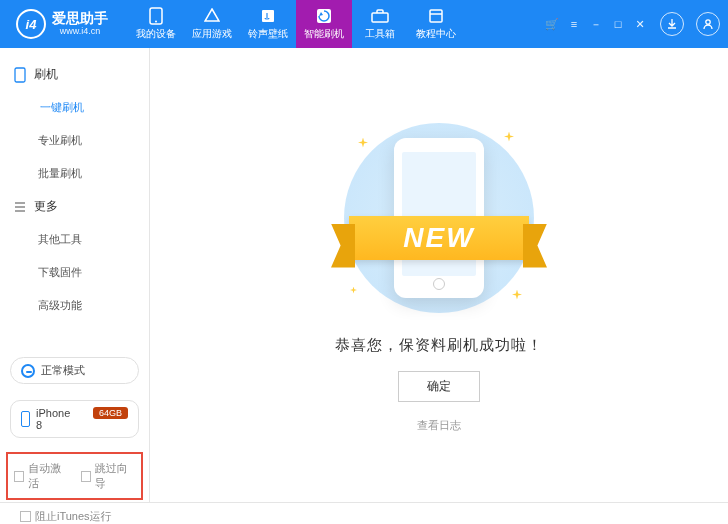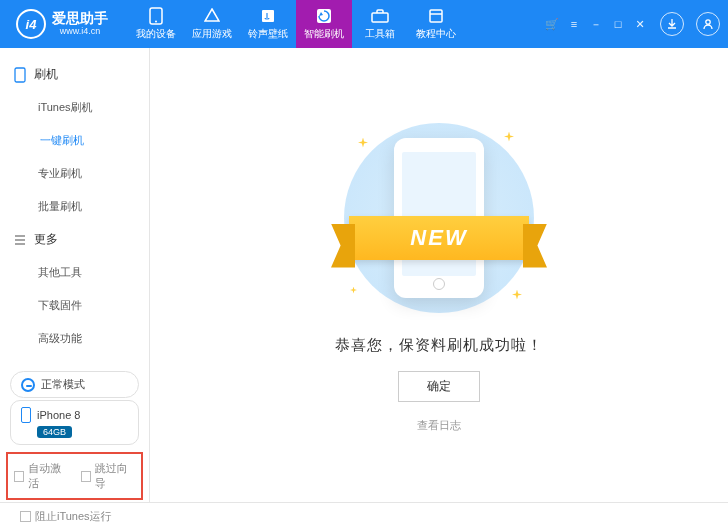--- a/index.html
+++ b/index.html
@@ -18,38 +18,38 @@
 .win-ctrl { margin-left: auto; display: flex; align-items: center; gap: 6px; }
 .win-btn { width: 16px; height: 16px; display: flex; align-items: center; justify-content: center; cursor: pointer; font-size: 11px; opacity: .9; }
 .circ-btn { width: 24px; height: 24px; border: 1.5px solid rgba(255,255,255,.8); border-radius: 50%; display: flex; align-items: center; justify-content: center; cursor: pointer; margin-left: 6px; }
 
 .body-wrap { display: flex; height: 454px; }
 .sidebar { width: 150px; border-right: 1px solid #e5e5e5; display: flex; flex-direction: column; padding-top: 10px; }
 .side-group-title { display: flex; align-items: center; gap: 8px; padding: 8px 14px; color: #333; font-size: 12px; }
 .side-item { padding: 9px 8px 9px 38px; font-size: 11px; color: #555; cursor: pointer; }
 .side-item.active { color: #1e88f5; padding-left: 40px; }
 .side-spacer { flex: 1; }
-.mode-pill, .device-pill { margin: 1px 10px; border: 1px solid #e0e0e0; border-radius: 14px; padding: 5px 10px; display: flex; align-items: center; gap: 6px; font-size: 11px; color: #444; }
+.mode-pill, .device-pill { margin: 8px 10px; border: 1px solid #e0e0e0; border-radius: 14px; padding: 5px 10px; display: flex; align-items: center; gap: 6px; font-size: 11px; color: #444; }
 .mode-pill .ic { width: 14px; height: 14px; border: 2px solid #1e88f5; border-radius: 50%; position: relative; }
 .mode-pill .ic::after { content: ""; position: absolute; width: 6px; height: 2px; background: #1e88f5; top: 5px; left: 3px; border-radius: 1px; }
-.device-pill { flex-direction: column; align-items: flex-start; gap: 3px; border-radius: 10px; padding: 6px 10px; }
+.device-pill { flex-direction: row; align-items: flex-start; gap: 3px; border-radius: 10px; padding: 6px 10px; }
 .device-row { display: flex; align-items: center; gap: 6px; }
 .phone-ic { width: 10px; height: 16px; border: 1.5px solid #1e88f5; border-radius: 2px; }
-.storage-badge { background: #0369a1; color: #fff; font-size: 9px; padding: 1px 6px; border-radius: 3px; margin-left: 16px; }
+.storage-badge { background: #c2410c; color: #fff; font-size: 9px; padding: 1px 6px; border-radius: 3px; margin-left: 16px; }
 .red-box { margin: 6px 6px 2px; border: 2px solid #e74c3c; padding: 7px 6px; display: flex; gap: 12px; }
 .cb-wrap { display: flex; align-items: center; gap: 4px; font-size: 11px; color: #888; }
 .cb { width: 11px; height: 11px; border: 1px solid #bbb; background: #fff; }
 
 .main { flex: 1; display: flex; flex-direction: column; align-items: center; justify-content: center; position: relative; }
 .illus { width: 210px; height: 200px; position: relative; display: flex; align-items: center; justify-content: center; }
 .bg-circle { position: absolute; width: 190px; height: 190px; background: radial-gradient(circle,#d8eefc 0%,#c6e4fb 100%); border-radius: 50%; }
 .phone { position: absolute; width: 90px; height: 160px; background: #fff; border-radius: 12px; box-shadow: 0 6px 18px rgba(0,0,0,.12); }
 .phone::before { content: ""; position: absolute; top: 14px; left: 8px; right: 8px; bottom: 22px; background: #eaf5fe; border-radius: 2px; }
 .phone::after { content: ""; position: absolute; bottom: 8px; left: 50%; transform: translateX(-50%); width: 10px; height: 10px; border: 1.5px solid #ccc; border-radius: 50%; }
-.ribbon { position: absolute; width: 180px; height: 44px; background: linear-gradient(#ffcf3f,#ffb820); display: flex; align-items: center; justify-content: center; color: #fff; font-weight: bold; font-style: italic; font-size: 22px; letter-spacing: 2px; top: 98px; box-shadow: 0 3px 6px rgba(0,0,0,.12); }
+.ribbon { position: absolute; width: 180px; height: 44px; background: linear-gradient(#ffcf3f,#ffb820); display: flex; align-items: center; justify-content: center; color: #fff; font-weight: bold; font-style: italic; font-size: 28px; letter-spacing: 2px; top: 98px; box-shadow: 0 3px 6px rgba(0,0,0,.12); }
 .ribbon::before, .ribbon::after { content: ""; position: absolute; width: 24px; height: 44px; background: #e8a40c; top: 8px; }
 .ribbon::before { left: -18px; clip-path: polygon(0 0,100% 0,100% 100%,0 100%,40% 50%); }
 .ribbon::after { right: -18px; clip-path: polygon(0 0,100% 0,60% 50%,100% 100%,0 100%); }
 .spark { position: absolute; width: 10px; height: 10px; background: #ffcf3f; clip-path: polygon(50% 0,61% 39%,100% 50%,61% 61%,50% 100%,39% 61%,0 50%,39% 39%); }
 .s1 { top: 20px; left: 24px; } .s2 { top: 14px; right: 30px; } .s3 { bottom: 24px; left: 16px; width:7px;height:7px; } .s4 { bottom: 18px; right: 22px; }
 .msg { margin-top: 18px; font-size: 15px; color: #333; letter-spacing: 1px; }
 .ok-btn { margin-top: 16px; border: 1px solid #ccc; background: #fff; padding: 6px 28px; font-size: 12px; color: #333; cursor: pointer; }
 .view-log { margin-top: 16px; font-size: 11px; color: #999; cursor: pointer; }
 
 .footer { height: 22px; border-top: 1px solid #e5e5e5; display: flex; align-items: flex-end; padding: 0 20px; font-size: 10px; color: #888; }
@@ -145,21 +145,20 @@
 </div>
 
 <div class="body-wrap">
   <div class="sidebar">
     <div class="side-group-title">
       <svg width="12" height="16" viewBox="0 0 12 16">
           <rect x="1" y="1" width="10" height="14" rx="1.5" fill="none" stroke="#1e88f5" stroke-width="1.3"></rect>
         </svg>
       <span>刷机</span>
     </div>
-    <div class="side-item">iTunes刷机</div>
     <div class="side-item active">一键刷机</div>
     <div class="side-item">专业刷机</div>
     <div class="side-item">批量刷机</div>
 
     <div class="side-group-title">
       <svg width="12" height="12" viewBox="0 0 12 12">
           <path d="M1 2 H11 M1 6 H11 M1 10 H11" stroke="#888" stroke-width="1.3"></path>
         </svg>
       <span>更多</span>
     </div>

